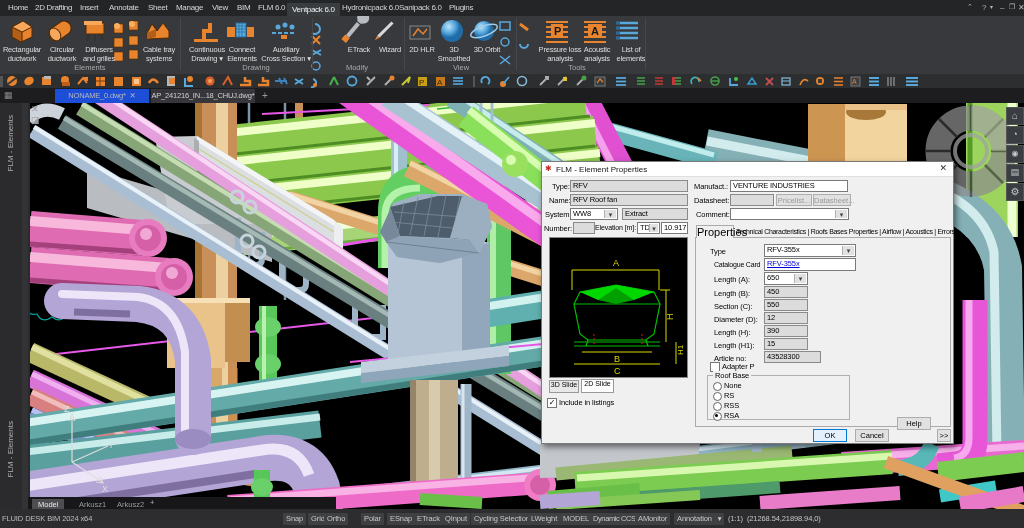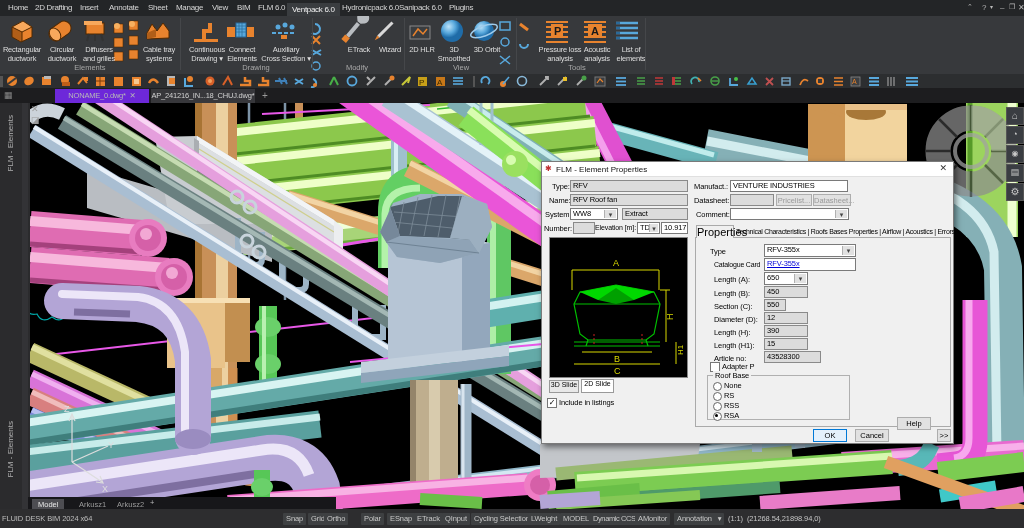--- a/index.html
+++ b/index.html
@@ -6,21 +6,21 @@
 #app{position:relative;width:1024px;height:528px;overflow:hidden;font-family:"Liberation Sans",sans-serif;background:#2a2c2e;}
 .abs{position:absolute;}
 #menubar{left:0;top:0;width:1024px;height:16px;background:#232527;color:#d6d6d6;font-size:8px;letter-spacing:-0.3px;}
 #menubar span{position:absolute;top:3px;white-space:nowrap;}
 #ribbon{left:0;top:16px;width:1024px;height:58px;background:#37393c;}
 .rlbl{position:absolute;color:#dedede;font-size:7.5px;letter-spacing:-0.2px;text-align:center;line-height:8.5px;white-space:nowrap;}
 .grplbl{position:absolute;color:#a8a8a8;font-size:7.5px;text-align:center;white-space:nowrap;}
 .vsep{position:absolute;width:1px;background:#45474a;top:2px;height:52px;}
 #quickbar{left:0;top:74px;width:1024px;height:14px;background:#2c2e30;}
 #tabbar{left:0;top:88px;width:1024px;height:15px;background:#1d1d1f;}
-.ftab{position:absolute;top:1px;height:14px;font-size:7.5px;letter-spacing:-0.2px;color:#b8b8b8;text-align:center;line-height:14px;background:#6d28d9;}
+.ftab{position:absolute;top:1px;height:14px;font-size:7.5px;letter-spacing:-0.2px;color:#b8b8b8;text-align:center;line-height:14px;background:#1d4ed8;}
 #leftpanel{left:0;top:103px;width:30px;height:406px;background:#2b2b2d;border-right:1px solid #1a1a1a;}
 .vtext{position:absolute;color:#b0b0b0;font-size:8px;writing-mode:vertical-rl;transform:rotate(180deg);white-space:nowrap;}
 #statusbar{left:0;top:509px;width:1024px;height:19px;background:#2d2d2f;color:#c6c6c6;font-size:7.5px;letter-spacing:-0.1px;}
 .sbtn{position:absolute;top:4px;height:12px;line-height:12px;background:#3e4042;color:#c9c9c9;text-align:center;font-size:7.5px;letter-spacing:-0.1px;border-radius:1px;padding:0 3px;}
 #modeltabs{left:28px;top:497px;width:308px;height:14px;background:#17171a;font-size:7.5px;color:#9a9a9a;}
 #dialog{left:541px;top:161px;width:413px;height:283px;background:#f0f0f0;border:1px solid #7a7a7a;box-sizing:border-box;font-size:7.5px;color:#000;box-shadow:2px 3px 6px rgba(0,0,0,.5);}
 .dlbl{position:absolute;white-space:nowrap;font-size:7.5px;letter-spacing:-0.1px;}
 .tbox{position:absolute;background:#dcdcdc;border:1px solid #8a8a8a;box-sizing:border-box;font-size:7.5px;letter-spacing:-0.1px;padding-left:2px;line-height:10px;overflow:hidden;white-space:nowrap;}
 .wbox{position:absolute;background:#fff;border:1px solid #7a7a7a;box-sizing:border-box;font-size:7.5px;letter-spacing:-0.1px;padding-left:2px;line-height:10px;overflow:hidden;white-space:nowrap;}
 .combo-arrow{position:absolute;right:1px;top:1px;bottom:1px;width:11px;background:#e1e1e1;border-left:1px solid #b0b0b0;color:#444;font-size:7px;line-height:10px;text-align:center;}
@@ -632,21 +632,21 @@
 
       <div class="dlbl" style="left:168px;top:70px;">Type</div>
       <div class="wbox" style="left:222px;top:67px;width:92px;height:13px;">RFV-355x<span class="combo-arrow">▾</span></div>
       <div class="dlbl" style="left:172px;top:84px;font-size:7px;letter-spacing:-0.2px;">Catalogue Card</div>
       <div class="wbox" style="left:222px;top:81px;width:92px;height:13px;"><span style="color:#0000d8;text-decoration:underline;">RFV-355x</span></div>
       <div class="dlbl" style="left:172px;top:98px;">Length (A):</div>
       <div class="wbox" style="left:222px;top:95px;width:44px;height:13px;">650<span class="combo-arrow">▾</span></div>
       <div class="dlbl" style="left:172px;top:112px;">Length (B):</div>
       <div class="tbox" style="left:222px;top:109px;width:44px;height:12px;">450</div>
       <div class="dlbl" style="left:172px;top:125px;">Section (C):</div>
-      <div class="tbox" style="left:222px;top:122px;width:22px;height:12px;">550</div>
+      <div class="tbox" style="left:222px;top:122px;width:44px;height:12px;">550</div>
       <div class="dlbl" style="left:172px;top:138px;">Diameter (D):</div>
       <div class="tbox" style="left:222px;top:135px;width:44px;height:12px;">12</div>
       <div class="dlbl" style="left:172px;top:151px;">Length (H):</div>
       <div class="tbox" style="left:222px;top:148px;width:44px;height:12px;">390</div>
       <div class="dlbl" style="left:172px;top:164px;">Length (H1):</div>
       <div class="tbox" style="left:222px;top:161px;width:44px;height:12px;">15</div>
       <div class="dlbl" style="left:172px;top:177px;">Article no:</div>
       <div class="tbox" style="left:222px;top:174px;width:57px;height:12px;">43528300</div>
       <div class="abs" style="left:168px;top:185px;width:8px;height:8px;background:#fff;border:1px solid #777;"></div>
       <div class="dlbl" style="left:180px;top:185px;">Adapter P</div>

